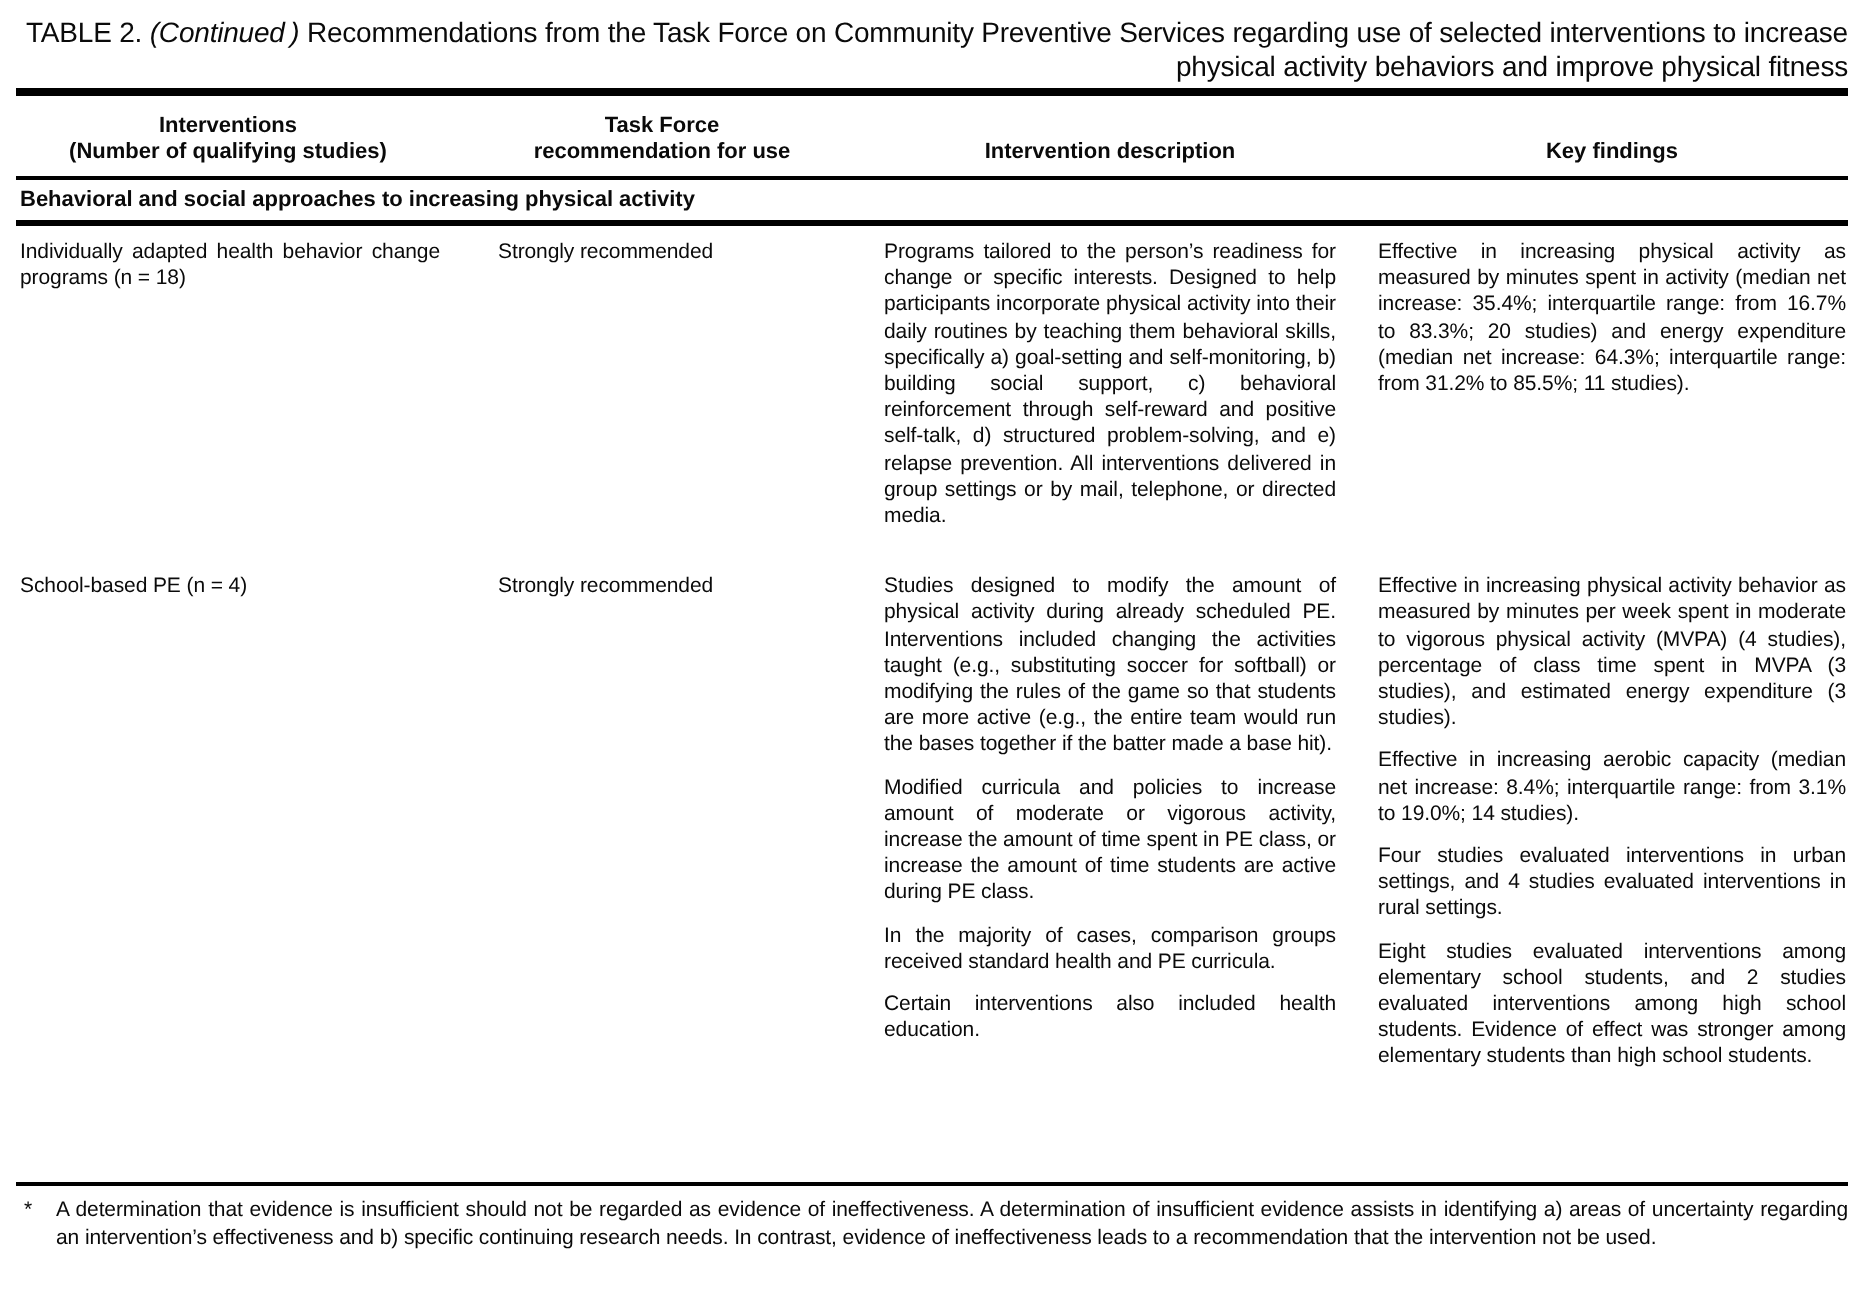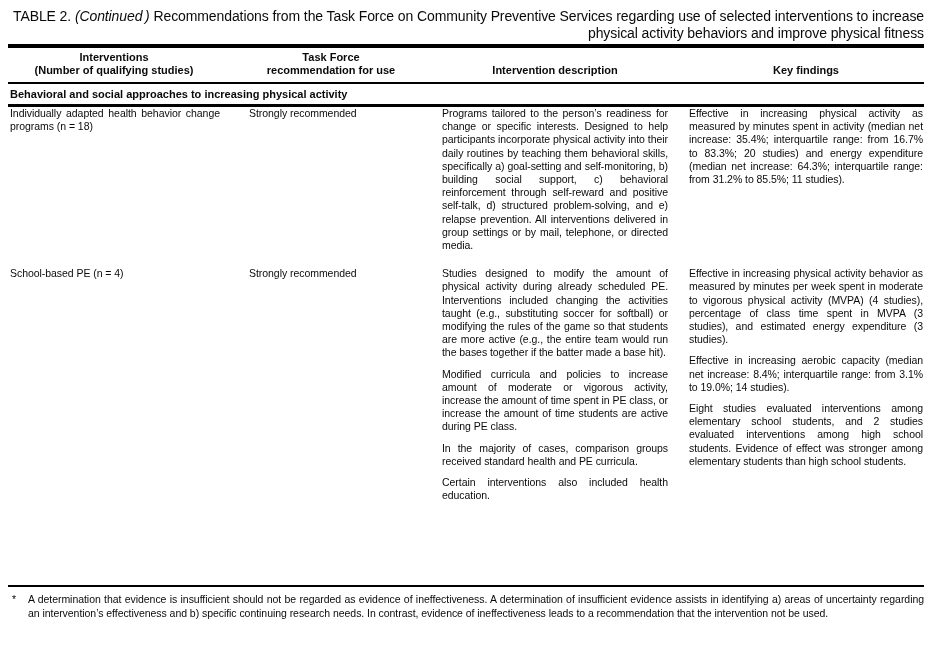--- a/index.html
+++ b/index.html
@@ -25,33 +25,33 @@
   .rule-bottom { border-top: 2px solid #000; }
 
   .grid {
     display: grid;
     grid-template-columns: 212px 180px 226px 234px;
     column-gap: 21px;
   }
 
   .header-row {
     align-items: end;
-    padding: 3px 0 5px 0;
+    padding: 9px 0 5px 0;
     font-size: 11px; font-weight: bold; line-height: 13px;
     text-align: center; hyphens: none;
   }
 
   .section-header {
     font-size: 11px; font-weight: bold;
     padding: 4px 0 4px 2px; hyphens: none;
   }
 
   #rows { min-height: 478px; }
   .body-row {
-    margin-bottom: 15px;
+    padding-top: 7px; margin-bottom: 15px;
     font-size: 10.5px; line-height: 13.2px; letter-spacing: -0.05px;
   }
   .cell p + p { margin-top: 8px; }
   .c1 { text-align: justify; padding-left: 2px; }
   .c2 { padding-left: 8px; hyphens: none; }
   .c3, .c4 { text-align: justify; }
 
   .footnote {
     display: flex; padding: 6px 0 0 4px;
     font-size: 10.5px; line-height: 13.5px; letter-spacing: -0.05px;
@@ -116,20 +116,21 @@
         </div>
     <div class="cell c3">
           <p>Studies designed to modify the amount of physical activity during already scheduled PE. Interventions included changing the activities taught (e.g., substituting soccer for softball) or modifying the rules of the game so that students are more active (e.g., the entire team would run the bases together if the batter made a base hit).</p>
           <p>Modified curricula and policies to increase amount of moderate or vigorous activity, increase the amount of time spent in PE class, or increase the amount of time students are active during PE class.</p>
           <p>In the majority of cases, comparison groups received standard health and PE curricula.</p>
           <p>Certain interventions also included health education.</p>
         </div>
     <div class="cell c4">
           <p>Effective in increasing physical activity behavior as measured by minutes per week spent in moderate to vigorous physical activity (MVPA) (4 studies), percentage of class time spent in MVPA (3 studies), and estimated energy expenditure (3 studies).</p>
           <p>Effective in increasing aerobic capacity (median net increase: 8.4%; interquartile range: from 3.1% to 19.0%; 14 studies).</p>
+          <p>Four studies evaluated interventions in urban settings, and 4 studies evaluated interventions in rural settings.</p>
           <p>Eight studies evaluated interventions among elementary school students, and 2 studies evaluated interventions among high school students. Evidence of effect was stronger among elementary students than high school students.</p>
         </div>
   </div>
 </div>
 
   <div class="rule-bottom"></div>
 
   <div class="footnote">
     <span class="fn-marker">*</span>
     <span class="fn-text">A determination that evidence is insufficient should not be regarded as evidence of ineffectiveness. A determination of insufficient evidence assists in identifying a) areas of uncertainty regarding an intervention’s effectiveness and b) specific continuing research needs. In contrast, evidence of ineffectiveness leads to a recommendation that the intervention not be used.</span>

